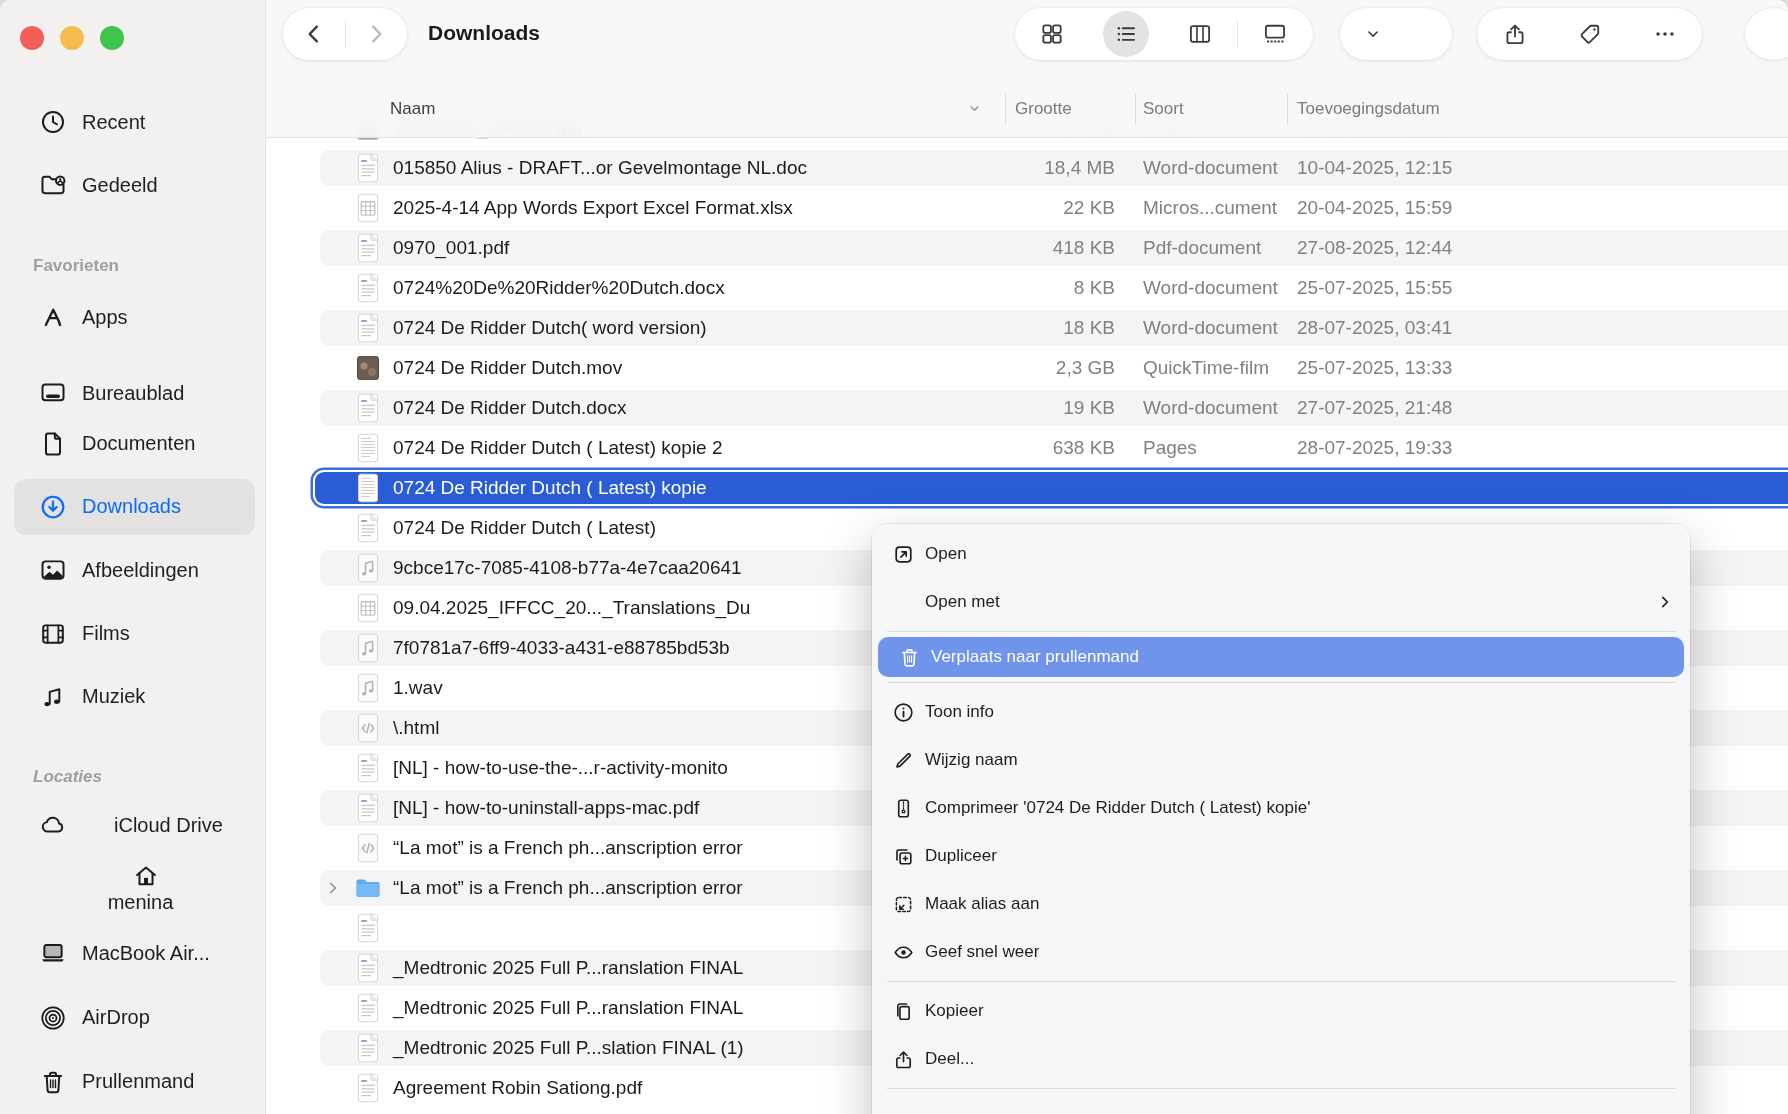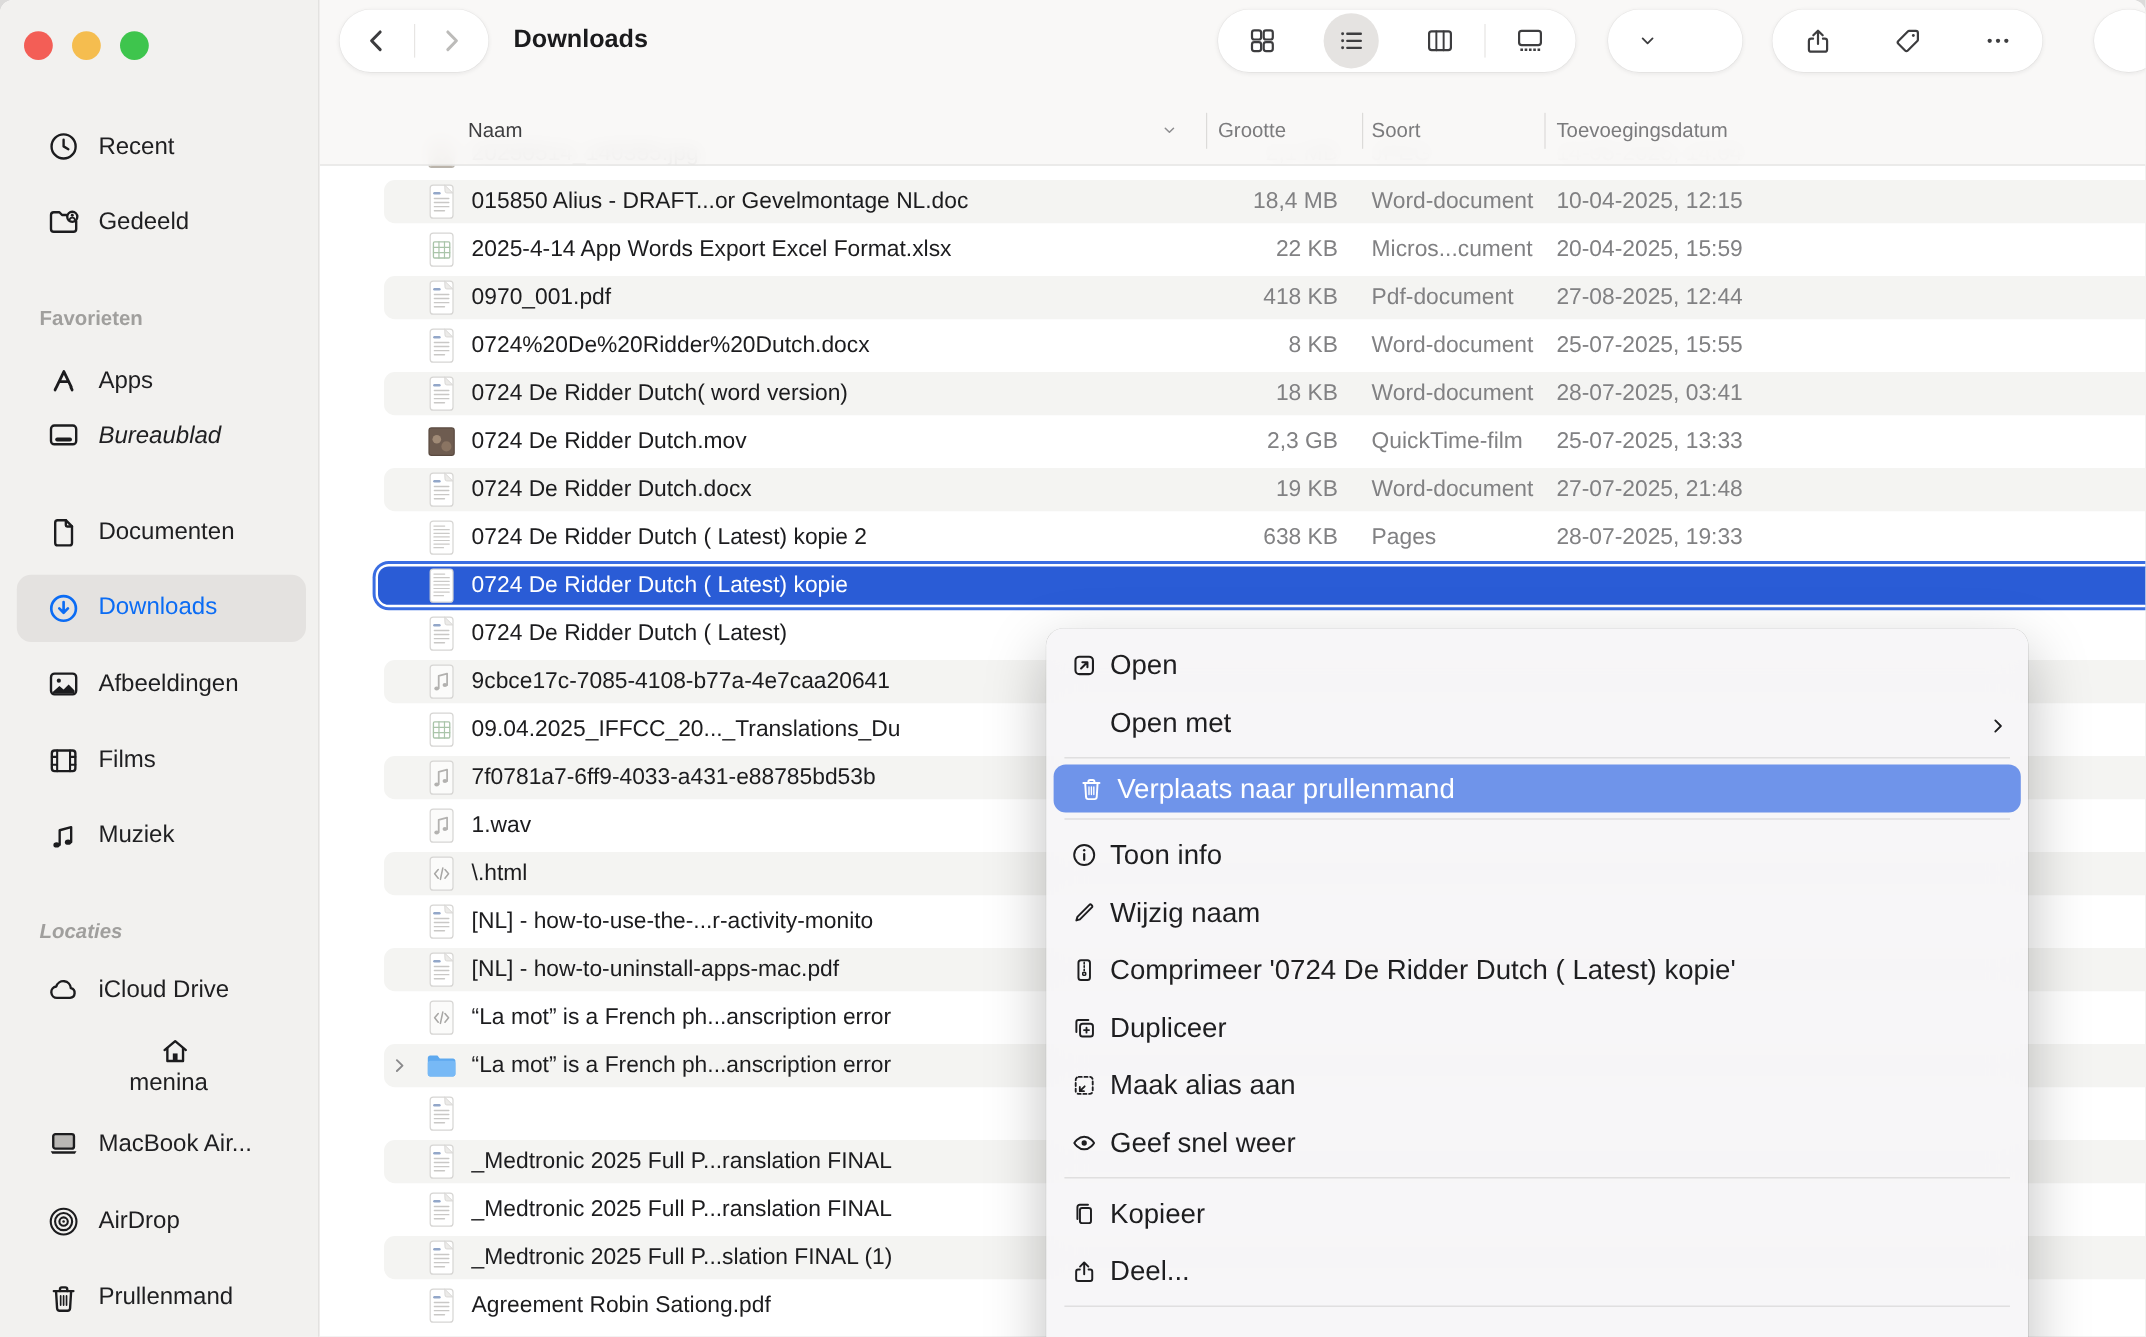--- a/index.html
+++ b/index.html
@@ -62,21 +62,21 @@
   .f-icon svg{width:26px;height:30px;}
   .f-icon.folder svg{width:26px;height:22px;}
   .disc-chev{position:absolute;left:60px;top:12px;width:16px;height:16px;color:#89898b;}
   .disc-chev svg{width:16px;height:16px;}
 
   
   .ctx-menu{position:absolute;left:872px;top:524px;width:818px;height:680px;z-index:10;
     background:rgba(246,245,247,0.88);backdrop-filter:blur(16px) saturate(1.6);
     border-radius:14px;box-shadow:0 0 0 0.5px rgba(0,0,0,0.14),0 18px 50px rgba(0,0,0,0.25);
     padding:6px 0;box-sizing:border-box;}
-  .mi{height:48px;display:flex;align-items:center;padding:0 16px 0 18px;color:#1e1e20;font-size:23px;}
+  .mi{height:48px;display:flex;align-items:center;padding:0 16px 0 18px;color:#1e1e20;font-size:17px;}
   .mi .m-icon{width:26px;height:26px;margin-right:9px;display:flex;align-items:center;justify-content:center;flex:0 0 auto;}
   .mi .m-icon svg{width:23px;height:23px;}
   .mi.highlighted{background:#6f94ea;border-radius:10px;margin:4px 6px;height:40px;padding-left:12px;color:#ffffff;}
   .mi.highlighted .m-icon{margin-left:6px;}
   .mi .m-label{white-space:nowrap;overflow:hidden;}
   .mi .m-sub{margin-left:auto;color:#1e1e20;width:18px;height:18px;}
   .mi .m-sub svg{width:18px;height:18px;}
   .m-sep{height:1px;margin:5px 15px;background:rgba(60,60,67,0.16);}
 </style>
 </head>
@@ -581,21 +581,21 @@
       </div>
       <div class="side-section" style="top: 256px;">Favorieten</div>
       <div class="side-item" style="top: 289px;">
         <span class="s-icon">
           <svg viewBox="0 0 24 24" fill="none" stroke="currentColor" stroke-width="1.7" stroke-linecap="round" stroke-linejoin="round" xmlns="http://www.w3.org/2000/svg">
             <path d="M6.9 16.8L12.2 5.7l5.3 11.1M9 12.9h6.4M5.9 18.8l.95-2M18.1 18.8l-.95-2" stroke-width="2"></path>
           </svg>
         </span>
         <span class="s-label">Apps</span>
       </div>
-      <div class="side-item" style="top: 335px; font-style: italic;">
+      <div class="side-item" style="top: 365px;">
         <span class="s-icon">
           <svg viewBox="0 0 24 24" fill="none" stroke="currentColor" stroke-width="1.7" stroke-linecap="round" stroke-linejoin="round" xmlns="http://www.w3.org/2000/svg">
             <rect x="3" y="4.8" width="18" height="13.4" rx="2.4"></rect>
             <rect x="6" y="13.3" width="12" height="2.9" rx="1.4" fill="currentColor" stroke="none"></rect>
           </svg>
         </span>
         <span class="s-label">Bureaublad</span>
       </div>
       <div class="side-item" style="top: 415.6px;">
         <span class="s-icon">
@@ -638,21 +638,21 @@
         <span class="s-icon">
           <svg viewBox="0 0 24 24" fill="none" stroke="currentColor" stroke-width="1.7" stroke-linecap="round" stroke-linejoin="round" xmlns="http://www.w3.org/2000/svg">
             <path d="M9.2 18V7.6l8.2-2.2V16"></path>
             <ellipse cx="7" cy="18.1" rx="2.3" ry="1.9" fill="currentColor" stroke="none"></ellipse>
             <ellipse cx="15.2" cy="16.1" rx="2.3" ry="1.9" fill="currentColor" stroke="none"></ellipse>
           </svg>
         </span>
         <span class="s-label">Muziek</span>
       </div>
       <div class="side-section" style="top: 767px; font-style: italic;">Locaties</div>
-      <div class="side-item" style="top: 797px;">
+      <div class="side-item" style="top: 797px; gap: 32px;">
         <span class="s-icon">
           <svg viewBox="0 0 24 24" fill="none" stroke="currentColor" stroke-width="1.7" stroke-linecap="round" stroke-linejoin="round" xmlns="http://www.w3.org/2000/svg">
             <path d="M7.3 17.6a4.05 4.05 0 0 1-.52-8.07A5.3 5.3 0 0 1 17.16 10.7a3.5 3.5 0 0 1-.56 6.9z"></path>
           </svg>
         </span>
         <span class="s-label">iCloud Drive</span>
       </div>
       <div class="side-item" style="top: 861.2px; flex-direction: column;">
         <span class="s-icon">
           <svg viewBox="0 0 24 24" fill="none" stroke="currentColor" stroke-width="1.7" stroke-linecap="round" stroke-linejoin="round" xmlns="http://www.w3.org/2000/svg">

